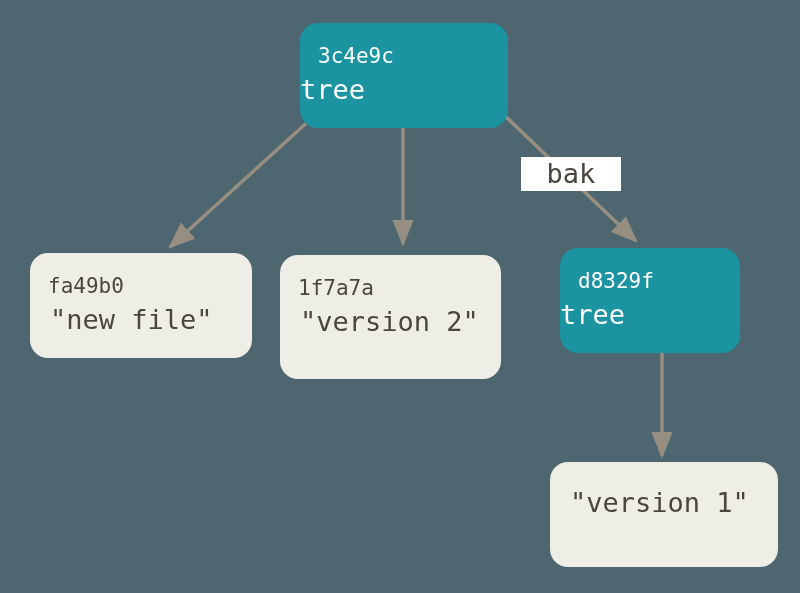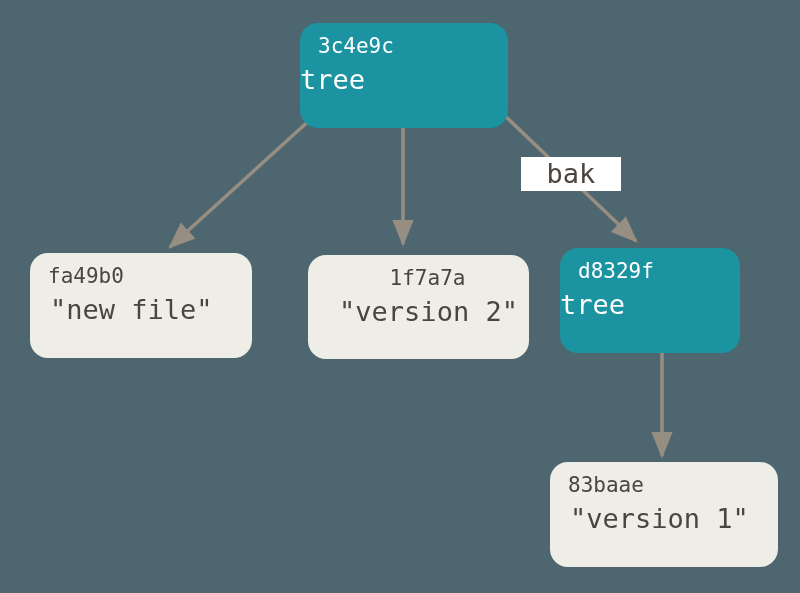--- a/index.html
+++ b/index.html
@@ -7,32 +7,32 @@
     position:relative;
     width:800px;height:593px;
     background:#4D6670;
     overflow:hidden;
     font-family:"DejaVu Sans Mono","Liberation Mono",monospace;
   }
   svg.arrows{position:absolute;left:0;top:0;z-index:1;}
 
   .node{
     position:absolute;border-radius:18px;z-index:2;
-    box-sizing:border-box;padding-top:10px;
+    box-sizing:border-box;padding-top:20px;
   }
   .tree{background:#1B93A1;color:#FFFFFF;}
   .blob{background:#EFEEE6;color:#4B453F;}
   .hash{font-size:21px;line-height:26px;margin-left:18px;}
   .nlabel{font-size:27px;line-height:33px;margin-top:4px;}
   .tree .nlabel{text-align:left;}
   .blob .nlabel{margin-left:20px;}
 
   .pos-root   {left:300px;top:23px; width:208px;height:105px;}
   .pos-fa49b0 {left:30px; top:253px;width:222px;height:105px;}
-  .pos-1f7a7a {left:308px;top:255px;width:221px;height:104px;text-align:center;}
+  .pos-1f7a7a {left:280px;top:255px;width:221px;height:124px;}
   .pos-d8329f {left:560px;top:248px;width:180px;height:105px;}
   .pos-83baae {left:550px;top:462px;width:228px;height:105px;}
 
   .elabel{
     position:absolute;background:#FFFFFF;color:#4B453F;
     font-size:27px;z-index:3;white-space:pre;box-sizing:border-box;
   }
   .l-files{left:183px;top:159px;width:325px;height:34px;line-height:34px;padding-left:5px;}
   .l-bak  {left:521px;top:157px;width:100px; height:34px;line-height:34px;text-align:center;}
   .l-test {left:554px;top:373px;width:224px;height:37px;line-height:37px;text-align:center;}
@@ -68,19 +68,18 @@
     <div class="hash">1f7a7a</div>
     <div class="nlabel">"version 2"</div>
   </div>
 
   <div class="node tree pos-d8329f">
     <div class="hash">d8329f</div>
     <div class="nlabel">tree</div>
   </div>
 
   <div class="node blob pos-83baae">
-    <div class="hash">83baae</div>
     <div class="nlabel">"version 1"</div>
   </div>
 
   <div class="elabel l-bak">bak</div>
 
 </div>
 
 </body></html>

